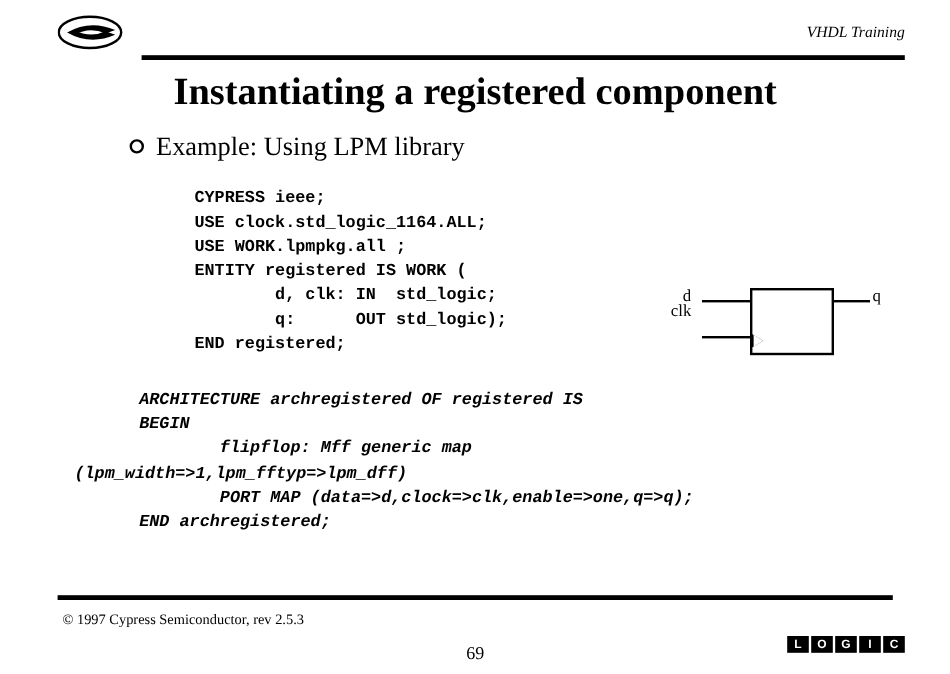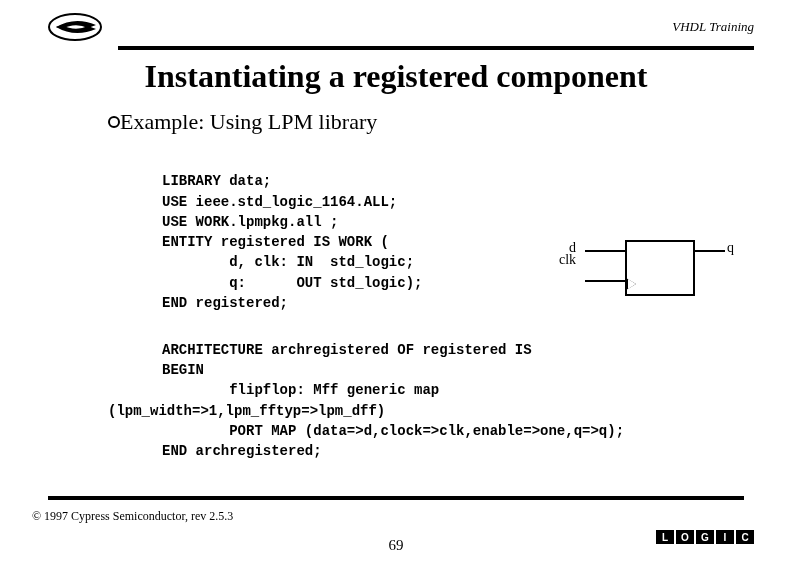--- a/index.html
+++ b/index.html
@@ -43,22 +43,22 @@
   }
   .title {
     text-align: center;
     font-size: 32px;
     font-weight: bold;
     margin-top: 8px;
   }
   .bullet-row {
     display: flex;
     align-items: center;
-    gap: 0;
-    margin: 14px 0 16px 108px;
+    gap: 10px;
+    margin: 14px 0 0 108px;
     font-size: 22px;
     text-align: right;
   }
   .bullet {
     width: 12px; height: 12px;
     border: 2px solid #000;
     border-radius: 50%;
     flex-shrink: 0;
   }
   .code-block {
@@ -67,23 +67,24 @@
     font-weight: bold;
     line-height: 1.45;
     margin-left: 162px;
     white-space: pre;
   }
   .code-block2 {
     font-family: "Courier New", monospace;
     font-size: 14px;
     font-weight: bold;
     line-height: 1.45;
-    margin-left: 108px;
+    margin-left: 62px;
     margin-top: 6px;
     white-space: pre;
+    font-style: italic;
   }
   .diagram {
     position: absolute;
     top: 240px;
     left: 565px;
     width: 170px;
     height: 70px;
   }
   .ff-box {
     position: absolute;
@@ -121,21 +122,21 @@
   .footer-rule {
     position: absolute;
     left: 48px;
     bottom: 62px;
     width: 696px;
     border: none;
     border-top: 4px solid #000;
   }
   .copyright {
     position: absolute;
-    left: 32px;
+    left: 52px;
     bottom: 38px;
     font-size: 12px;
   }
   .page-num {
     position: absolute;
     left: 50%;
     transform: translateX(-50%);
     bottom: 8px;
     font-size: 15px;
   }
@@ -188,22 +189,22 @@
 <hr class="header-rule">
 
 <h1 class="title">Instantiating a registered component</h1>
 
 <div class="bullet-row">
   <span class="bullet"></span>
   <span>Example: Using LPM library</span>
 </div>
 
 <div class="code-block">
-<span>LIBRARY data;</span>
-<span>USE ieee.std_logic_1164.ALL;</span>
+<span>CYPRESS ieee;</span>
+<span>USE clock.std_logic_1164.ALL;</span>
 <span>USE WORK.lpmpkg.all ;</span>
 <span>ENTITY registered IS WORK (</span>
 <span>        d, clk: IN  std_logic;</span>
 <span>        q:      OUT std_logic);</span>
 <span>END registered;</span>
 </div>
 
 <div class="code-block2">
 <span class="indent1">ARCHITECTURE archregistered OF registered IS</span>
 <span class="indent1">BEGIN</span>

